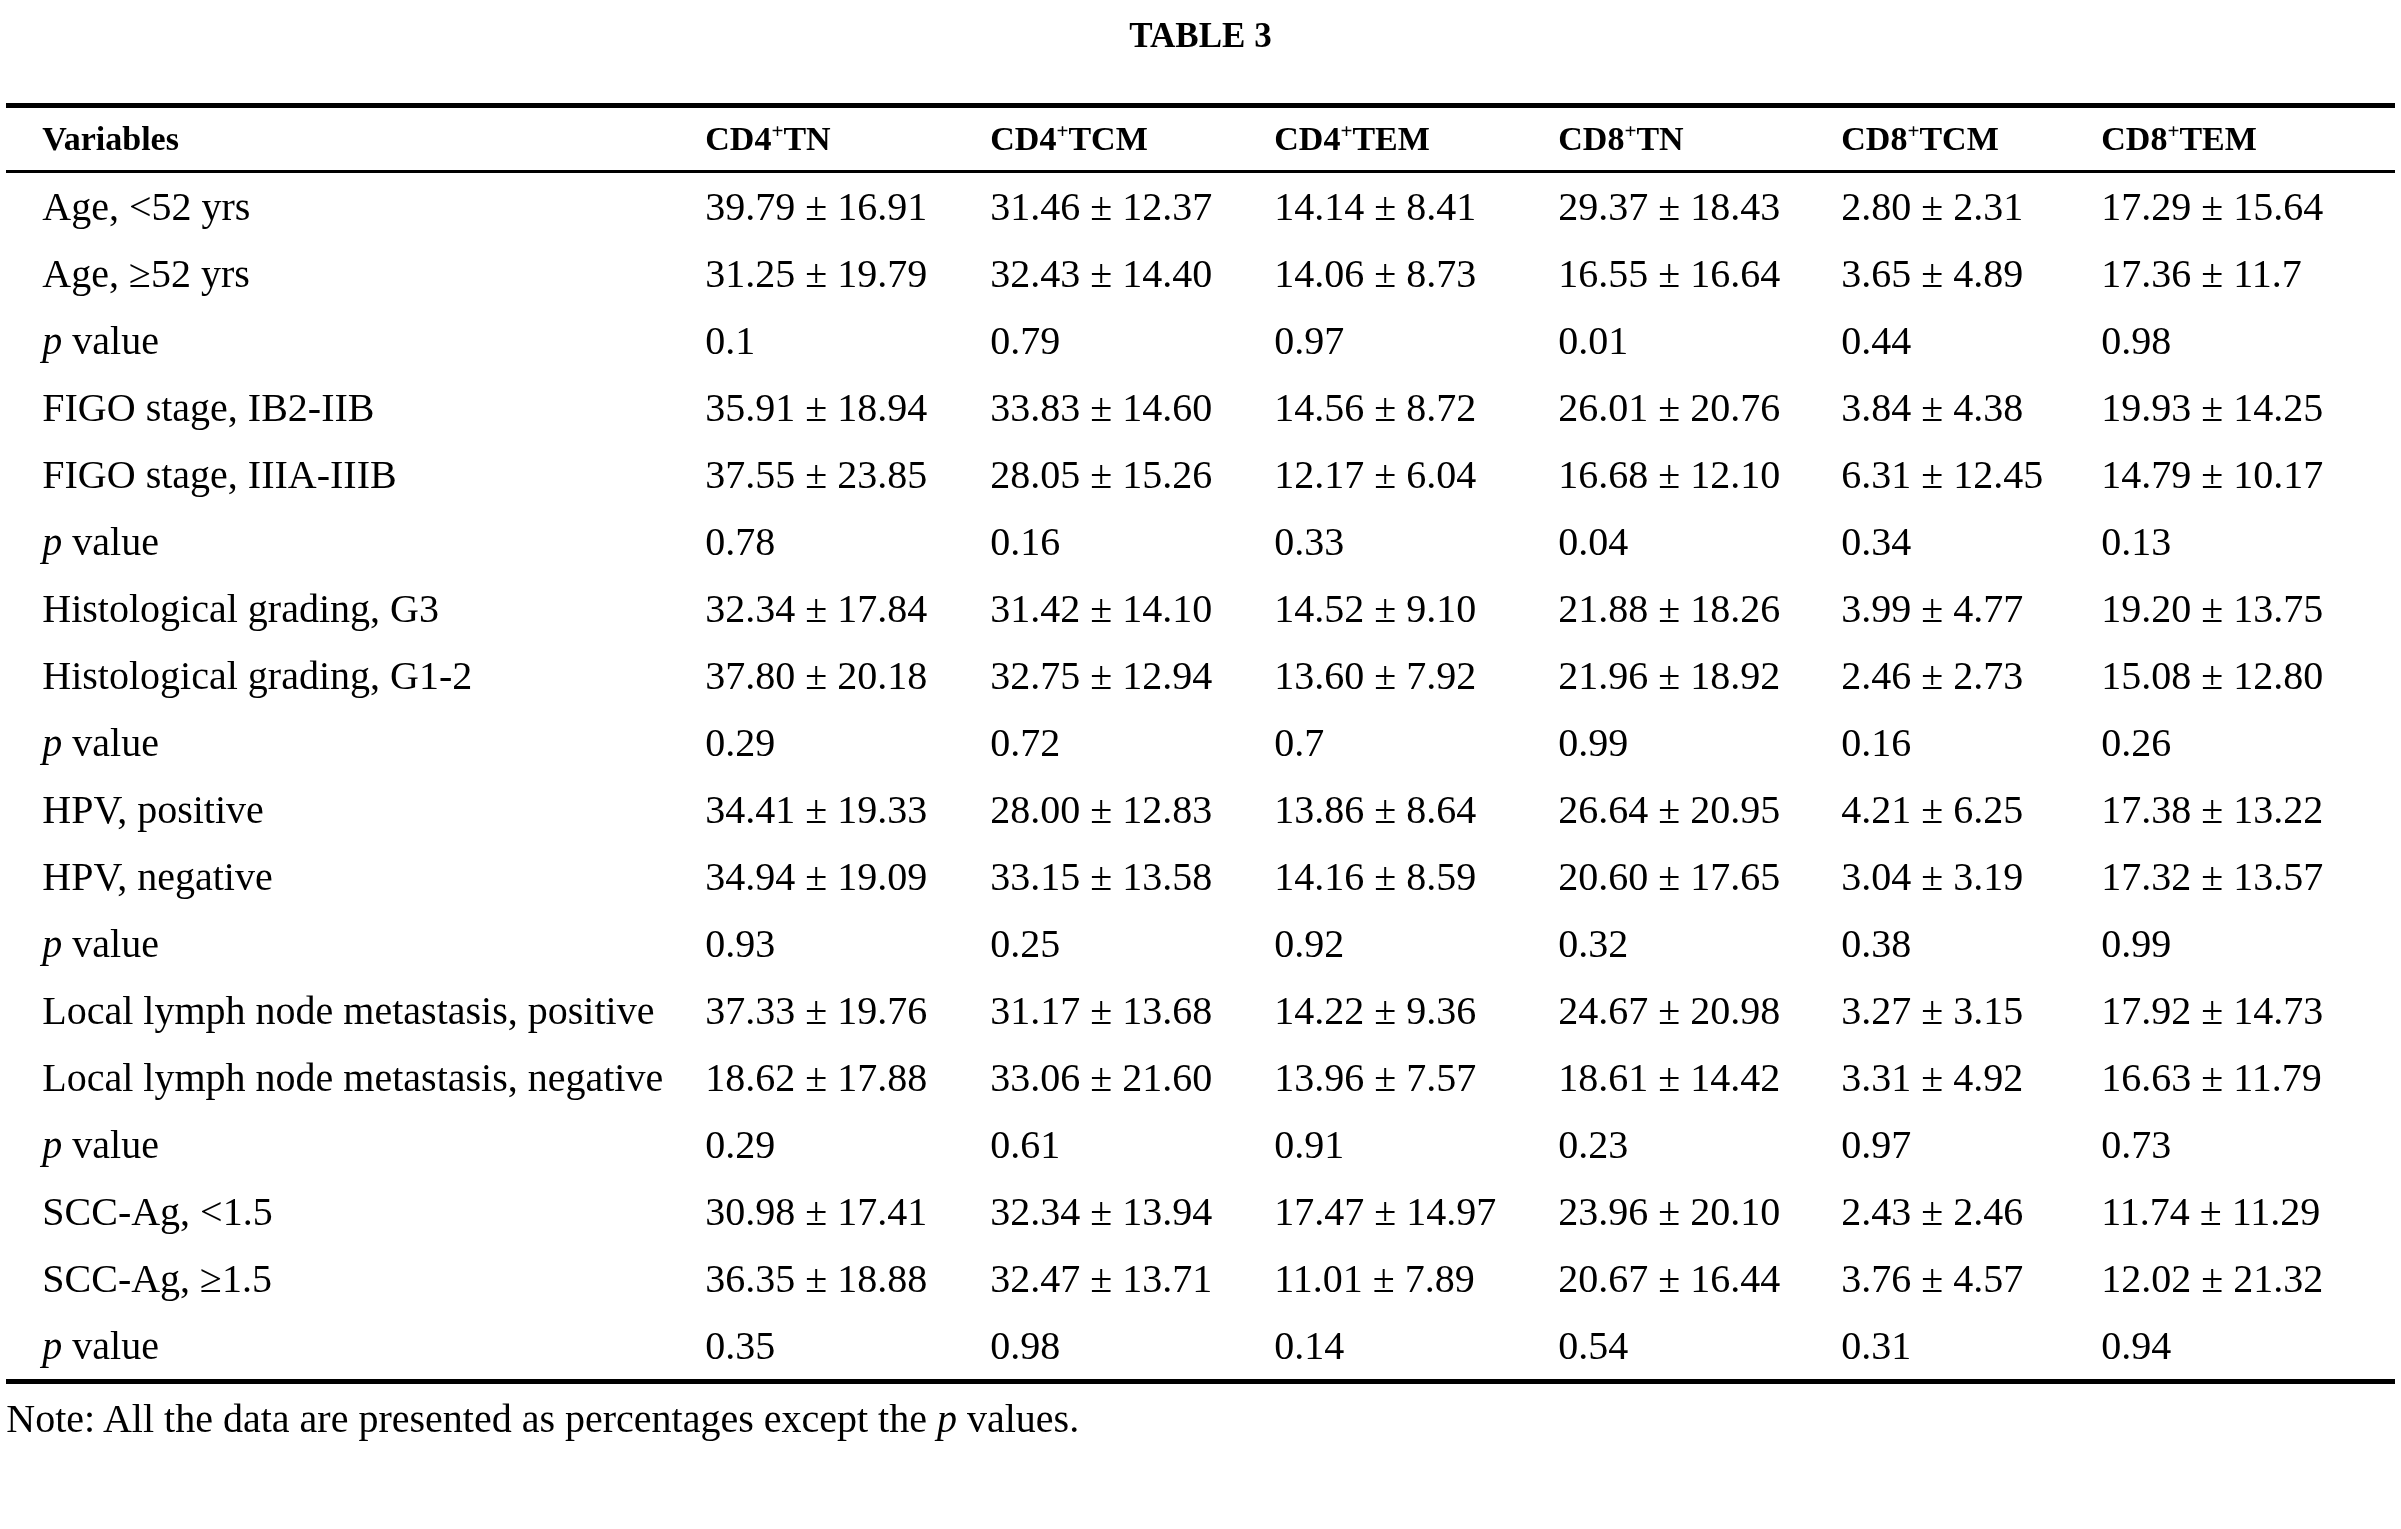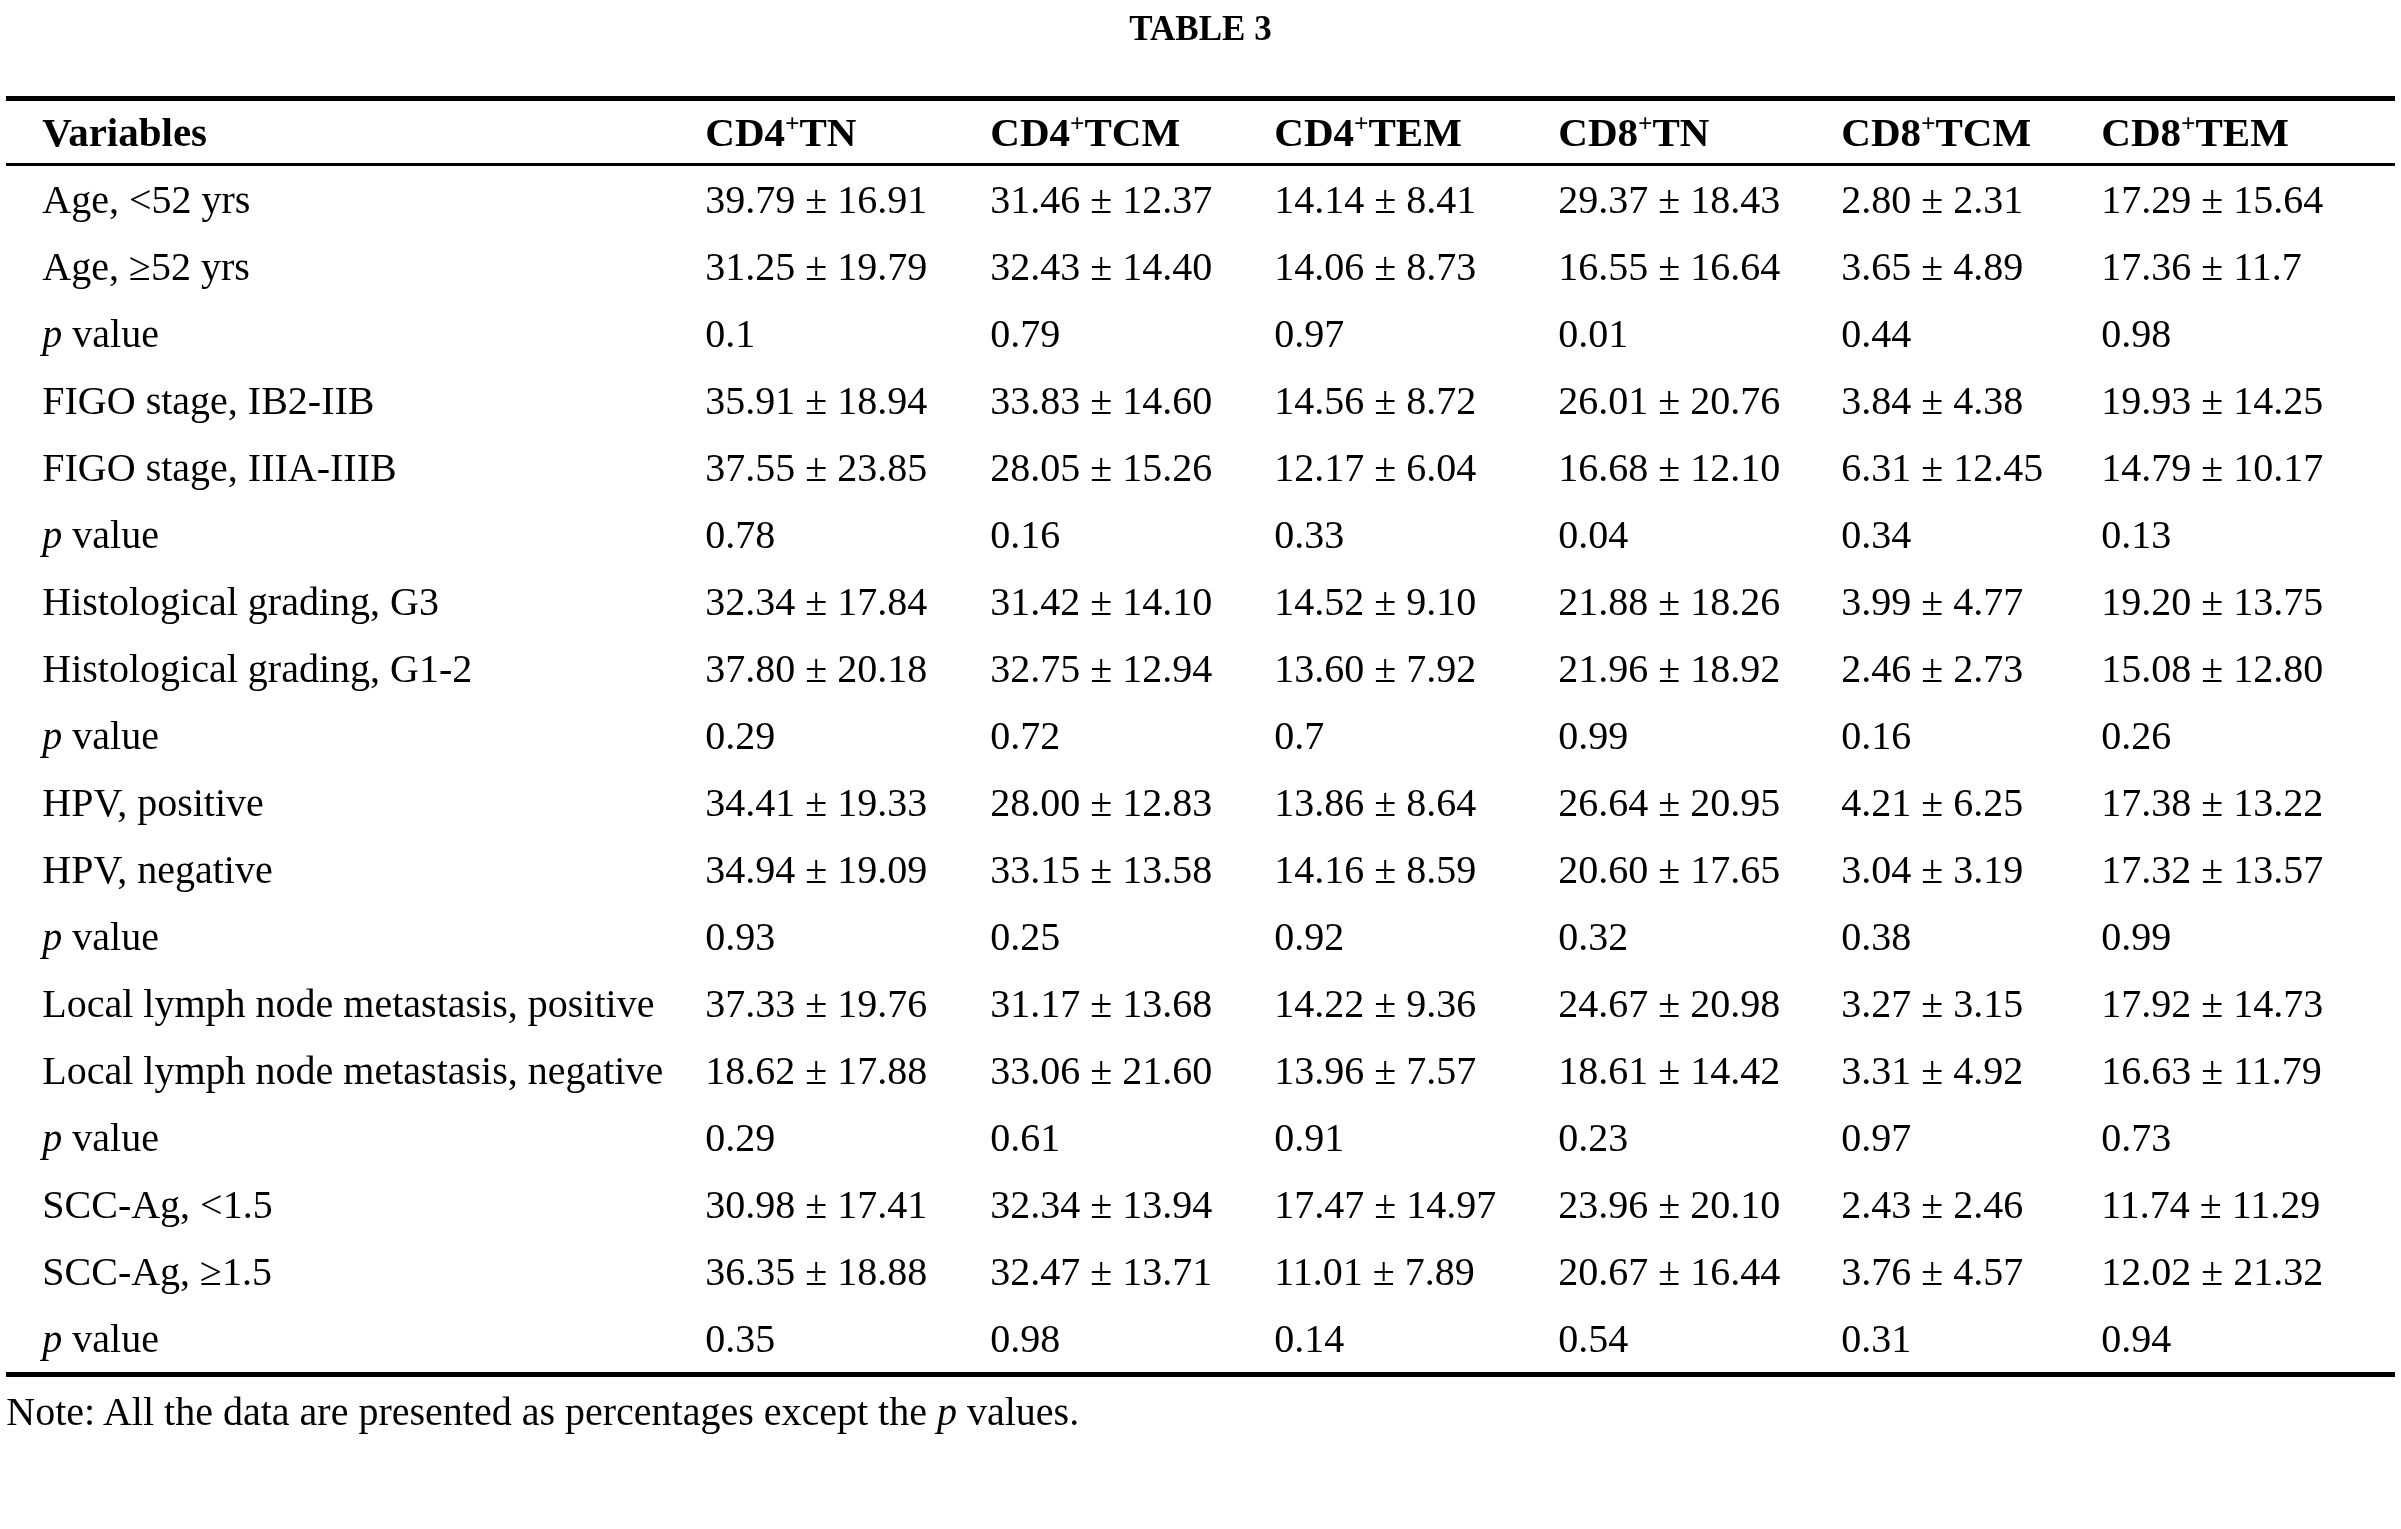--- a/index.html
+++ b/index.html
@@ -10,21 +10,21 @@
   .page {
     position: relative;
     width: 2401px;
     height: 1530px;
     background: #ffffff;
     color: #000000;
     font-family: "Liberation Serif", "DejaVu Serif", serif;
     overflow: hidden;
   }
   .table-label {
-    padding-top: 4px;
+    padding-top: 11px;
     text-align: center;
     font-weight: bold;
     font-size: 35px;
     line-height: 50px;
   }
   .table-caption {
     margin-top: 57px;
     text-align: center;
     font-weight: bold;
     font-size: 41px;
@@ -44,21 +44,21 @@
   }
   th, td {
     padding: 0;
     text-align: left;
     vertical-align: middle;
     white-space: nowrap;
     overflow: hidden;
   }
   th {
     font-weight: bold;
-    font-size: 41px;
+    font-size: 34px;
     height: 62px;
   }
   td {
     font-weight: normal;
     font-size: 40px;
     height: 67px;
   }
   .c0 {
     padding-left: 36px;
   }

